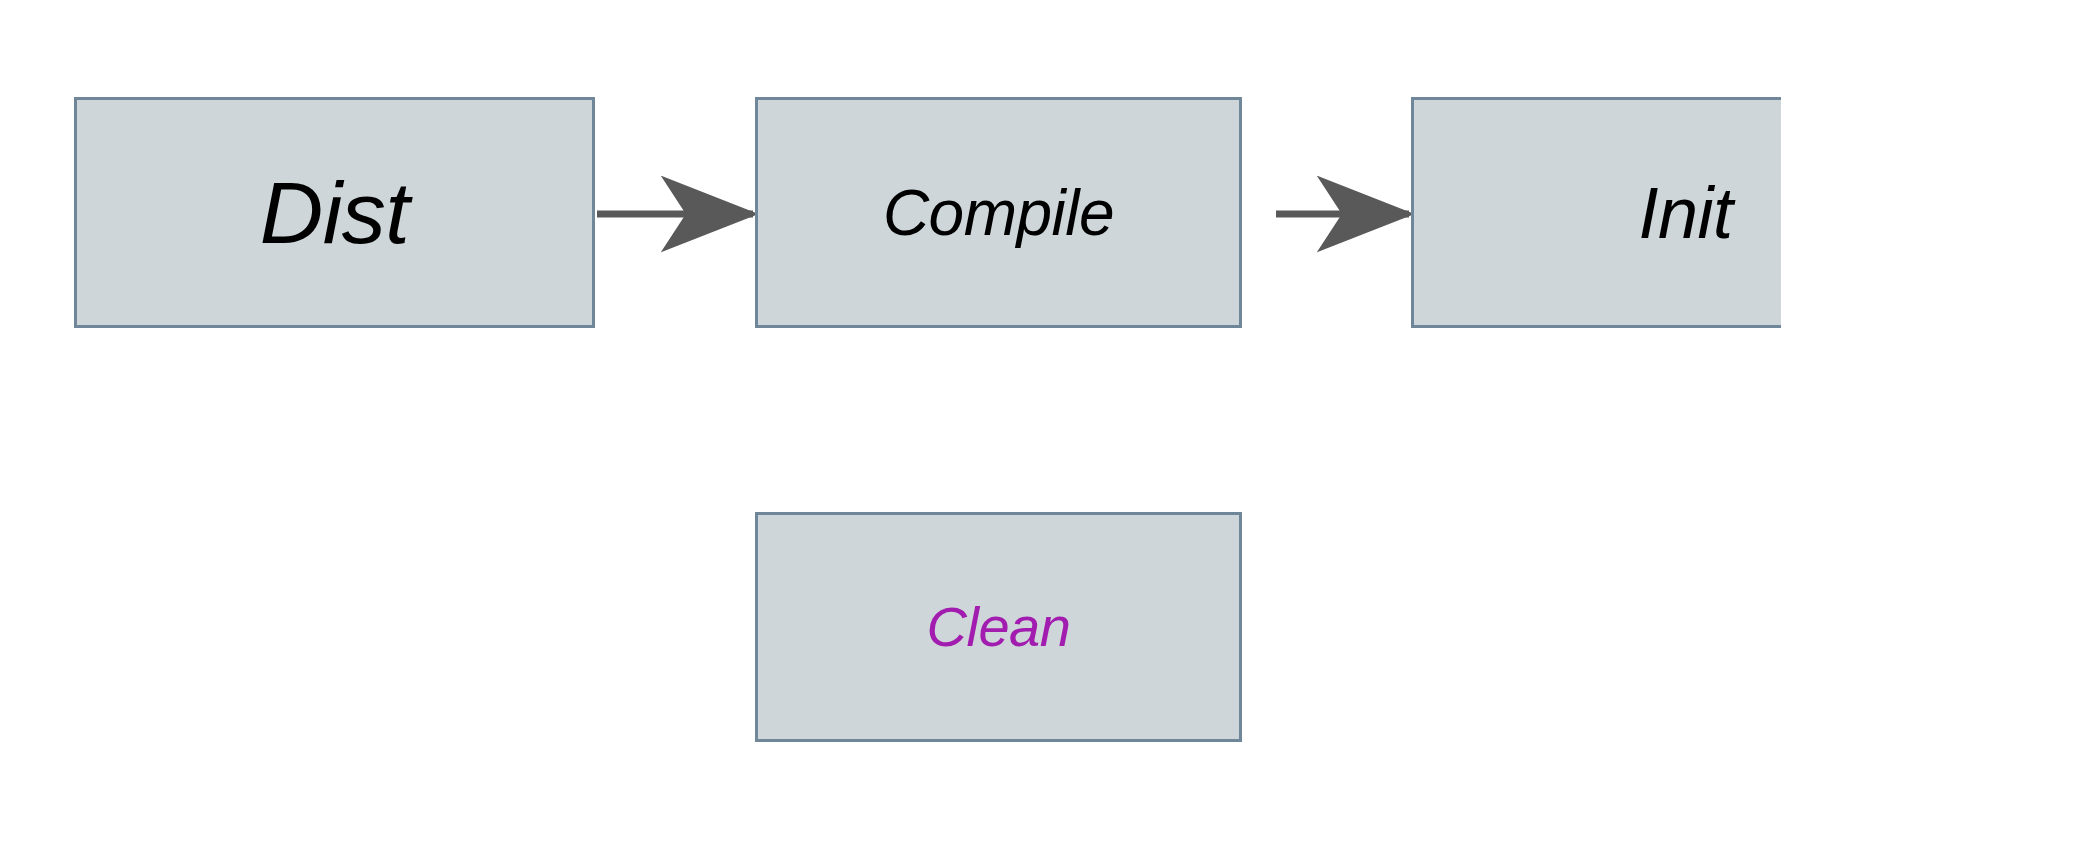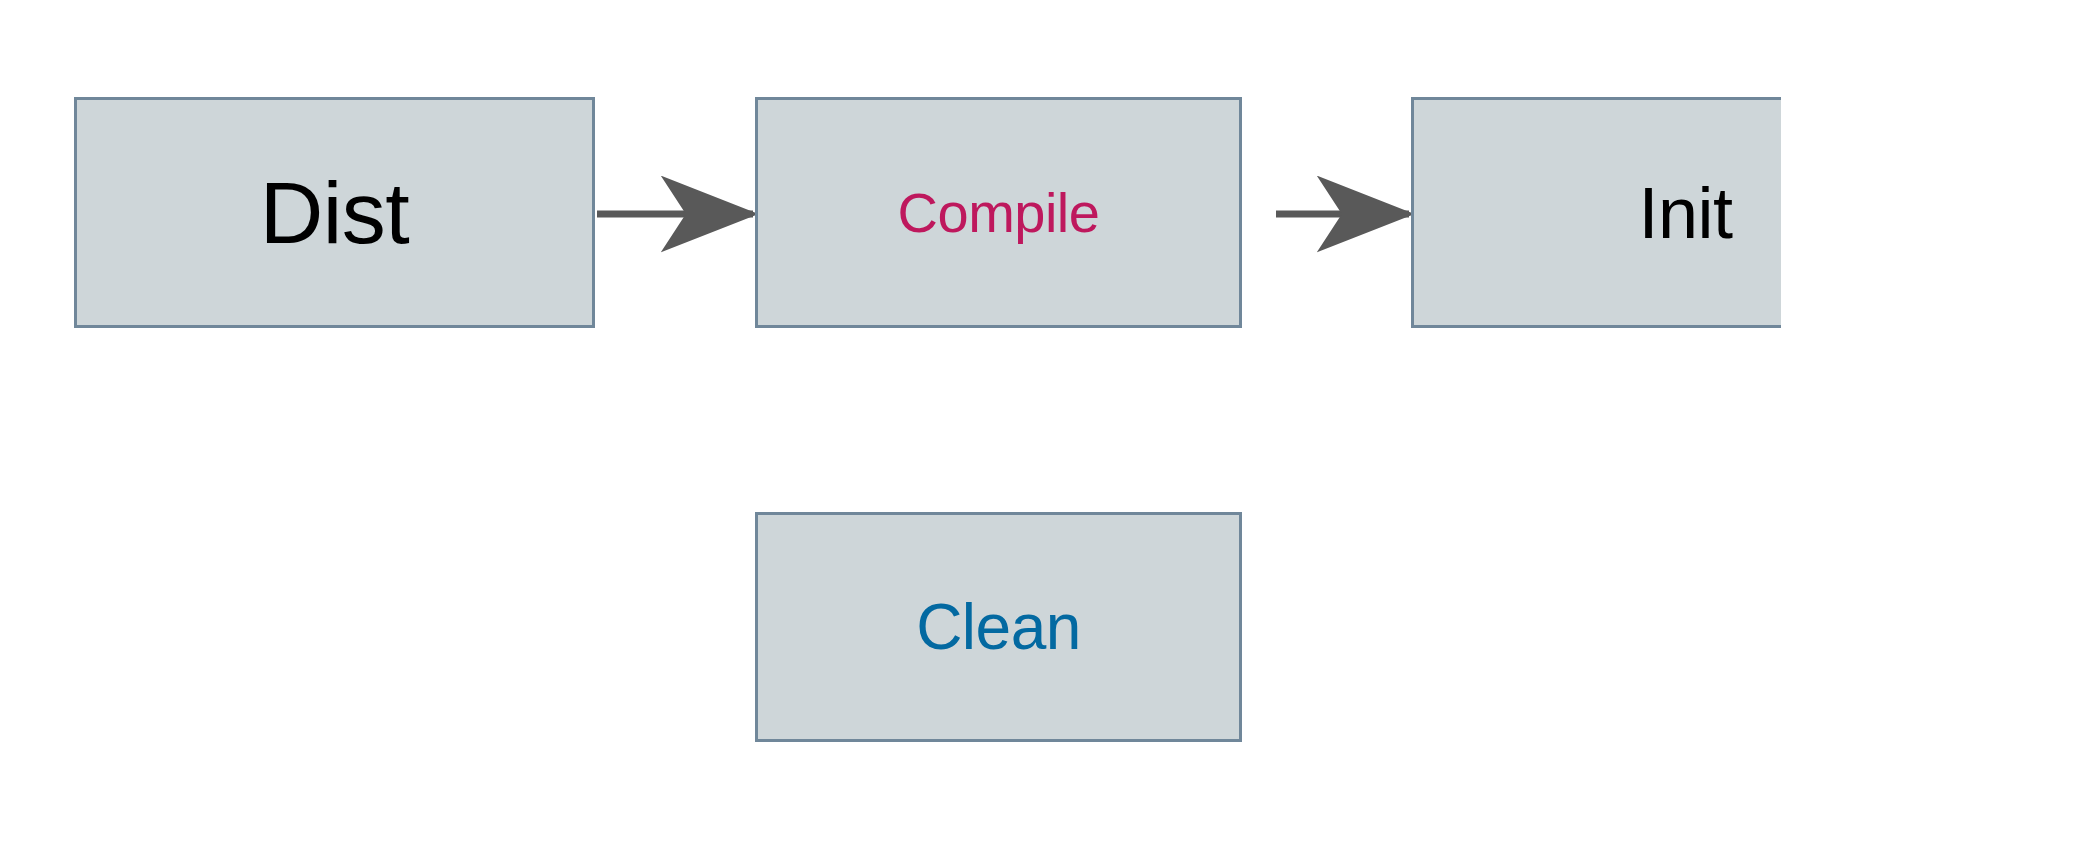--- a/index.html
+++ b/index.html
@@ -8,20 +8,21 @@
     padding: 0;
     background: #ffffff;
   }
   #canvas {
     position: relative;
     width: 1781px;
     height: 848px;
     background: #ffffff;
     overflow: hidden;
     font-family: "Liberation Sans", "DejaVu Sans", sans-serif;
+    font-style: italic;
   }
   .node {
     position: absolute;
     box-sizing: border-box;
     background: #ced6d9;
     border: 3px solid #70879a;
     display: flex;
     align-items: center;
     justify-content: center;
   }
@@ -59,23 +60,23 @@
         <line x1="597" y1="214" x2="753" y2="214" stroke="#595959" stroke-width="7" marker-end="url(#arrowhead)"></line>
         <line x1="1276" y1="214" x2="1409" y2="214" stroke="#595959" stroke-width="7" marker-end="url(#arrowhead)"></line>
       </g>
   </svg>
 
   <div id="nodes-group">
       <div class="node" style="left: 74px; top: 97px; width: 521px; height: 231px; background: rgb(206, 214, 217); border-color: rgb(112, 135, 154); border-width: 3px;">
         <span class="node-label" style="color: rgb(0, 0, 0); font-size: 88px;">Dist</span>
       </div>
       <div class="node" style="left: 755px; top: 97px; width: 487px; height: 231px; background: rgb(206, 214, 217); border-color: rgb(112, 135, 154); border-width: 3px;">
-        <span class="node-label" style="color: #be185d; font-size: 56px;">Compile</span>
+        <span class="node-label" style="color: #000000; font-size: 64px;">Compile</span>
       </div>
       <div class="node" style="left: 1411px; top: 97px; width: 549px; height: 231px; background: rgb(206, 214, 217); border-color: rgb(112, 135, 154); border-width: 3px;">
         <span class="node-label" style="color: rgb(0, 0, 0); font-size: 72px;">Init</span>
       </div>
       <div class="node" style="left: 755px; top: 512px; width: 487px; height: 230px; background: rgb(206, 214, 217); border-color: rgb(112, 135, 154); border-width: 3px;">
-        <span class="node-label" style="color: #0369a1; font-size: 64px;">Clean</span>
+        <span class="node-label" style="color: #a21caf; font-size: 56px;">Clean</span>
       </div>
     </div>
 
 </div>
 
 </body></html>

